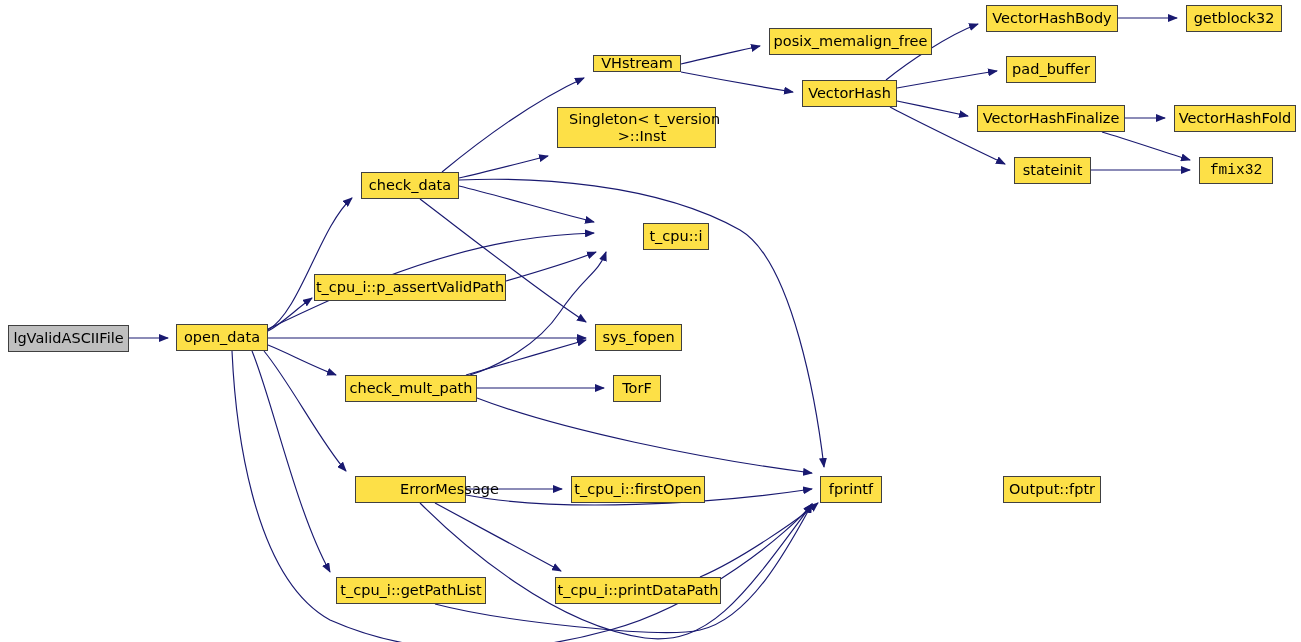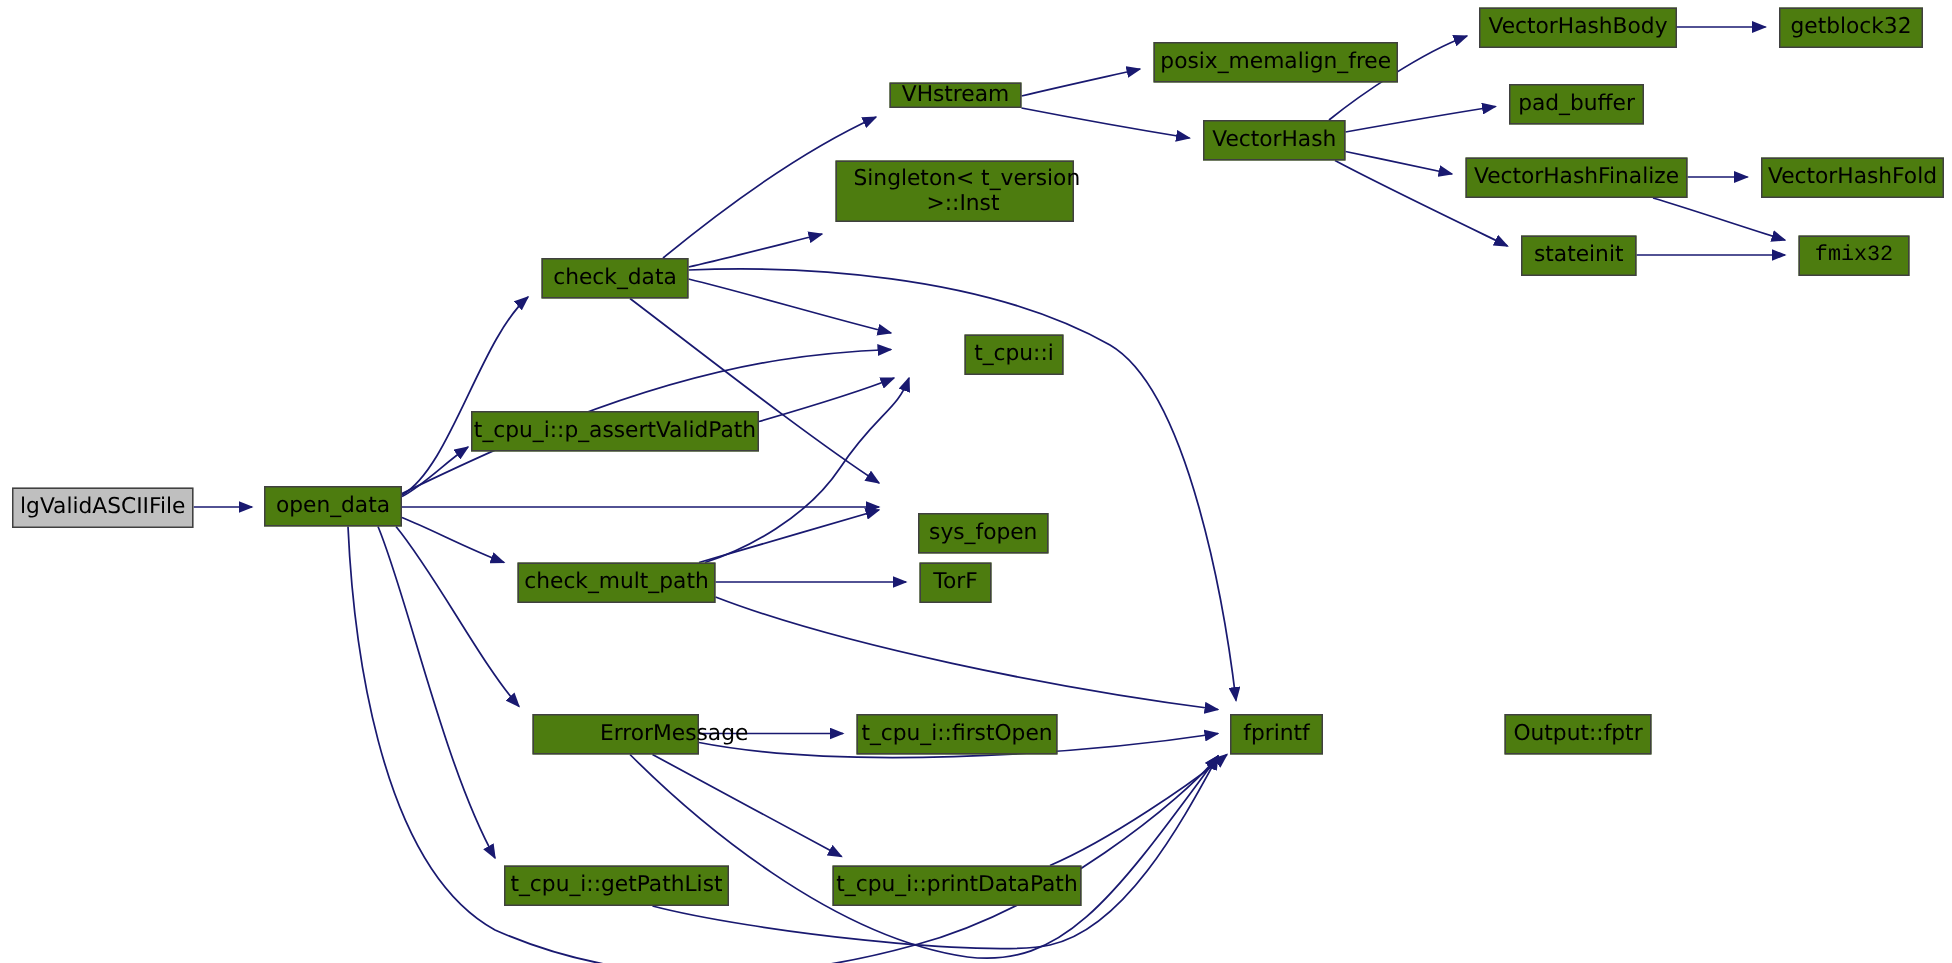--- a/index.html
+++ b/index.html
@@ -8,21 +8,21 @@
     width:1301px;height:642px;
     background:#ffffff;
     font-family:"DejaVu Sans","Liberation Sans",sans-serif;
     overflow:hidden;
   }
   #edges{position:absolute;left:0;top:0;width:1301px;height:642px;}
   .node{
     position:absolute;
     box-sizing:border-box;
     border:1px solid #404040;
-    background:#4d7c0f;
+    background:#fde047;
     color:#000000;
     font-size:14.5px;
     line-height:1.12;
     display:flex;
     align-items:center;
     justify-content:center;
     text-align:center;
     white-space:pre;
     letter-spacing:0px;
   }
@@ -91,21 +91,21 @@
       <div class="node" style="left: 802px; top: 80px; width: 95px; height: 27px;"><span>VectorHash</span></div>
       <div class="node" style="left: 986px; top: 5px; width: 132px; height: 27px;"><span>VectorHashBody</span></div>
       <div class="node" style="left: 1186px; top: 5px; width: 96px; height: 27px;"><span>getblock32</span></div>
       <div class="node" style="left: 1006px; top: 56px; width: 90px; height: 27px;"><span>pad_buffer</span></div>
       <div class="node" style="left: 977px; top: 105px; width: 148px; height: 27px;"><span>VectorHashFinalize</span></div>
       <div class="node" style="left: 1174px; top: 105px; width: 122px; height: 27px;"><span>VectorHashFold</span></div>
       <div class="node" style="left: 1014px; top: 157px; width: 77px; height: 27px;"><span>stateinit</span></div>
       <div class="node" style="left: 1199px; top: 157px; width: 74px; height: 27px; font-family: Liberation Mono, monospace;"><span>fmix32</span></div>
       <div class="node" style="left: 603px; top: 223px; width: 66px; height: 27px; margin-left: 40px;"><span>t_cpu::i</span></div>
       <div class="node" style="left: 314px; top: 274px; width: 192px; height: 27px;"><span>t_cpu_i::p_assertValidPath</span></div>
-      <div class="node" style="left: 612px; top: 324px; width: 87px; height: 27px; margin-top: 18px;"><span>sys_fopen</span></div>
+      <div class="node" style="left: 595px; top: 324px; width: 87px; height: 27px;"><span>sys_fopen</span></div>
       <div class="node" style="left: 345px; top: 375px; width: 132px; height: 27px; text-align: center;"><span>check_mult_path</span></div>
       <div class="node" style="left: 613px; top: 375px; width: 48px; height: 27px;"><span>TorF</span></div>
       <div class="node" style="left: 355px; top: 476px; width: 111px; height: 27px; padding-left: 44px;"><span>ErrorMessage</span></div>
       <div class="node" style="left: 571px; top: 476px; width: 134px; height: 27px;"><span>t_cpu_i::firstOpen</span></div>
       <div class="node" style="left: 820px; top: 476px; width: 62px; height: 27px;"><span>fprintf</span></div>
       <div class="node" style="left: 1003px; top: 476px; width: 98px; height: 27px;"><span>Output::fptr</span></div>
       <div class="node" style="left: 336px; top: 577px; width: 150px; height: 27px;"><span>t_cpu_i::getPathList</span></div>
       <div class="node" style="left: 555px; top: 577px; width: 166px; height: 27px;"><span>t_cpu_i::printDataPath</span></div>
     </div>
 </div>

